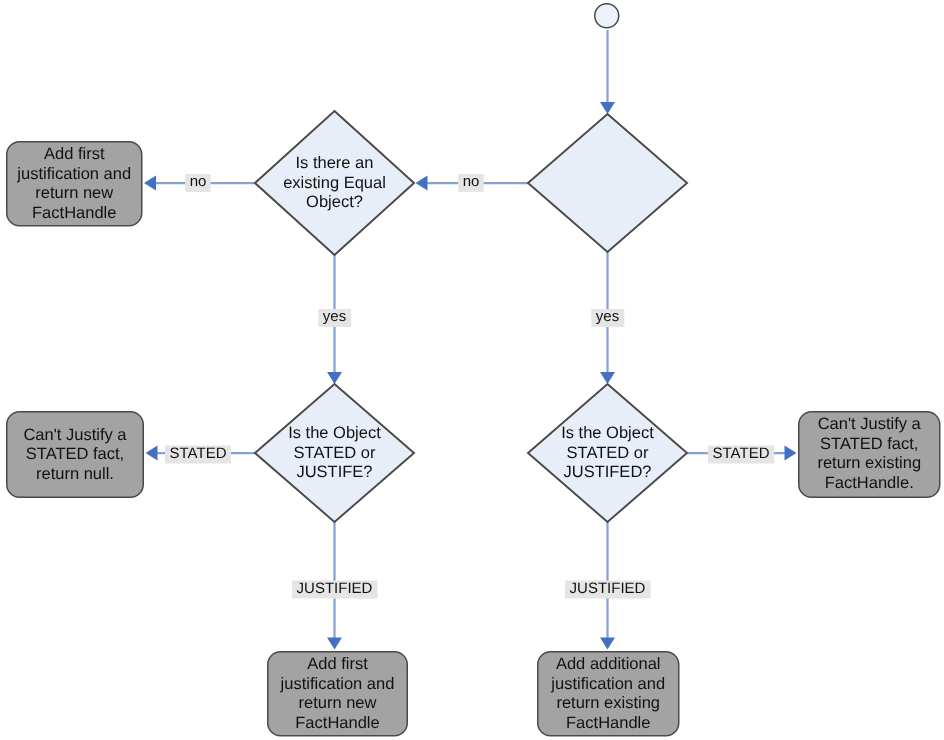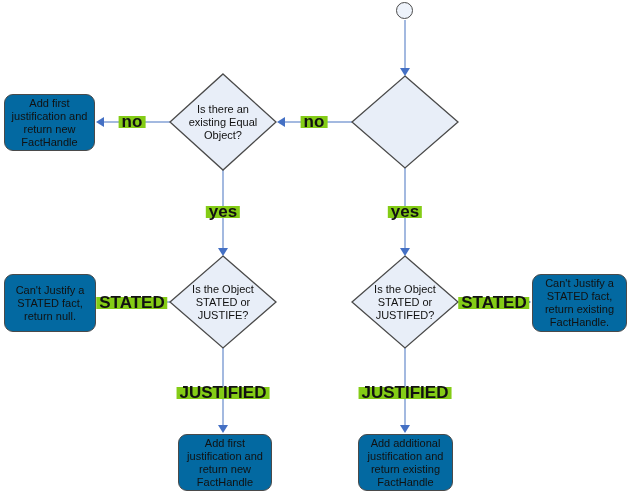--- a/index.html
+++ b/index.html
@@ -7,32 +7,32 @@
     position:relative;width:629px;height:493px;background:#ffffff;
     font-family:"Liberation Sans",sans-serif;overflow:hidden;color:#111;
   }
   svg.connectors{position:absolute;left:0;top:0;width:629px;height:493px;}
   .start-circle{
     position:absolute;left:396px;top:2px;width:15px;height:15px;
     border:1.6px solid #4a4a4a;border-radius:50%;background:#eef3fb;
   }
   .node-box{
     position:absolute;box-sizing:border-box;
-    background:#0369a1;border:1.4px solid #4a4a4a;border-radius:9px;
+    background:#a3a3a3;border:1.4px solid #4a4a4a;border-radius:9px;
     display:flex;align-items:center;justify-content:center;
     text-align:center;font-size:11px;line-height:13px;
     white-space:pre-line;padding:1px 2px;
   }
   .diamond-label{
     position:absolute;display:flex;align-items:center;justify-content:center;
     text-align:center;font-size:11px;line-height:13px;white-space:pre-line;
   }
   .edge-label{
     position:absolute;transform:translate(-50%,-50%);
-    background:#84cc16;padding:0 3px;font-size:17px;line-height:12px;font-weight:bold;
+    background:#e5e5e5;padding:0 3px;font-size:10px;line-height:12px;
   }
 </style>
 </head>
 <body>
 
 <div class="stage">
 
   <svg class="connectors" viewBox="0 0 629 493">
 
     <g stroke="#85a2d6" stroke-width="1.5">

